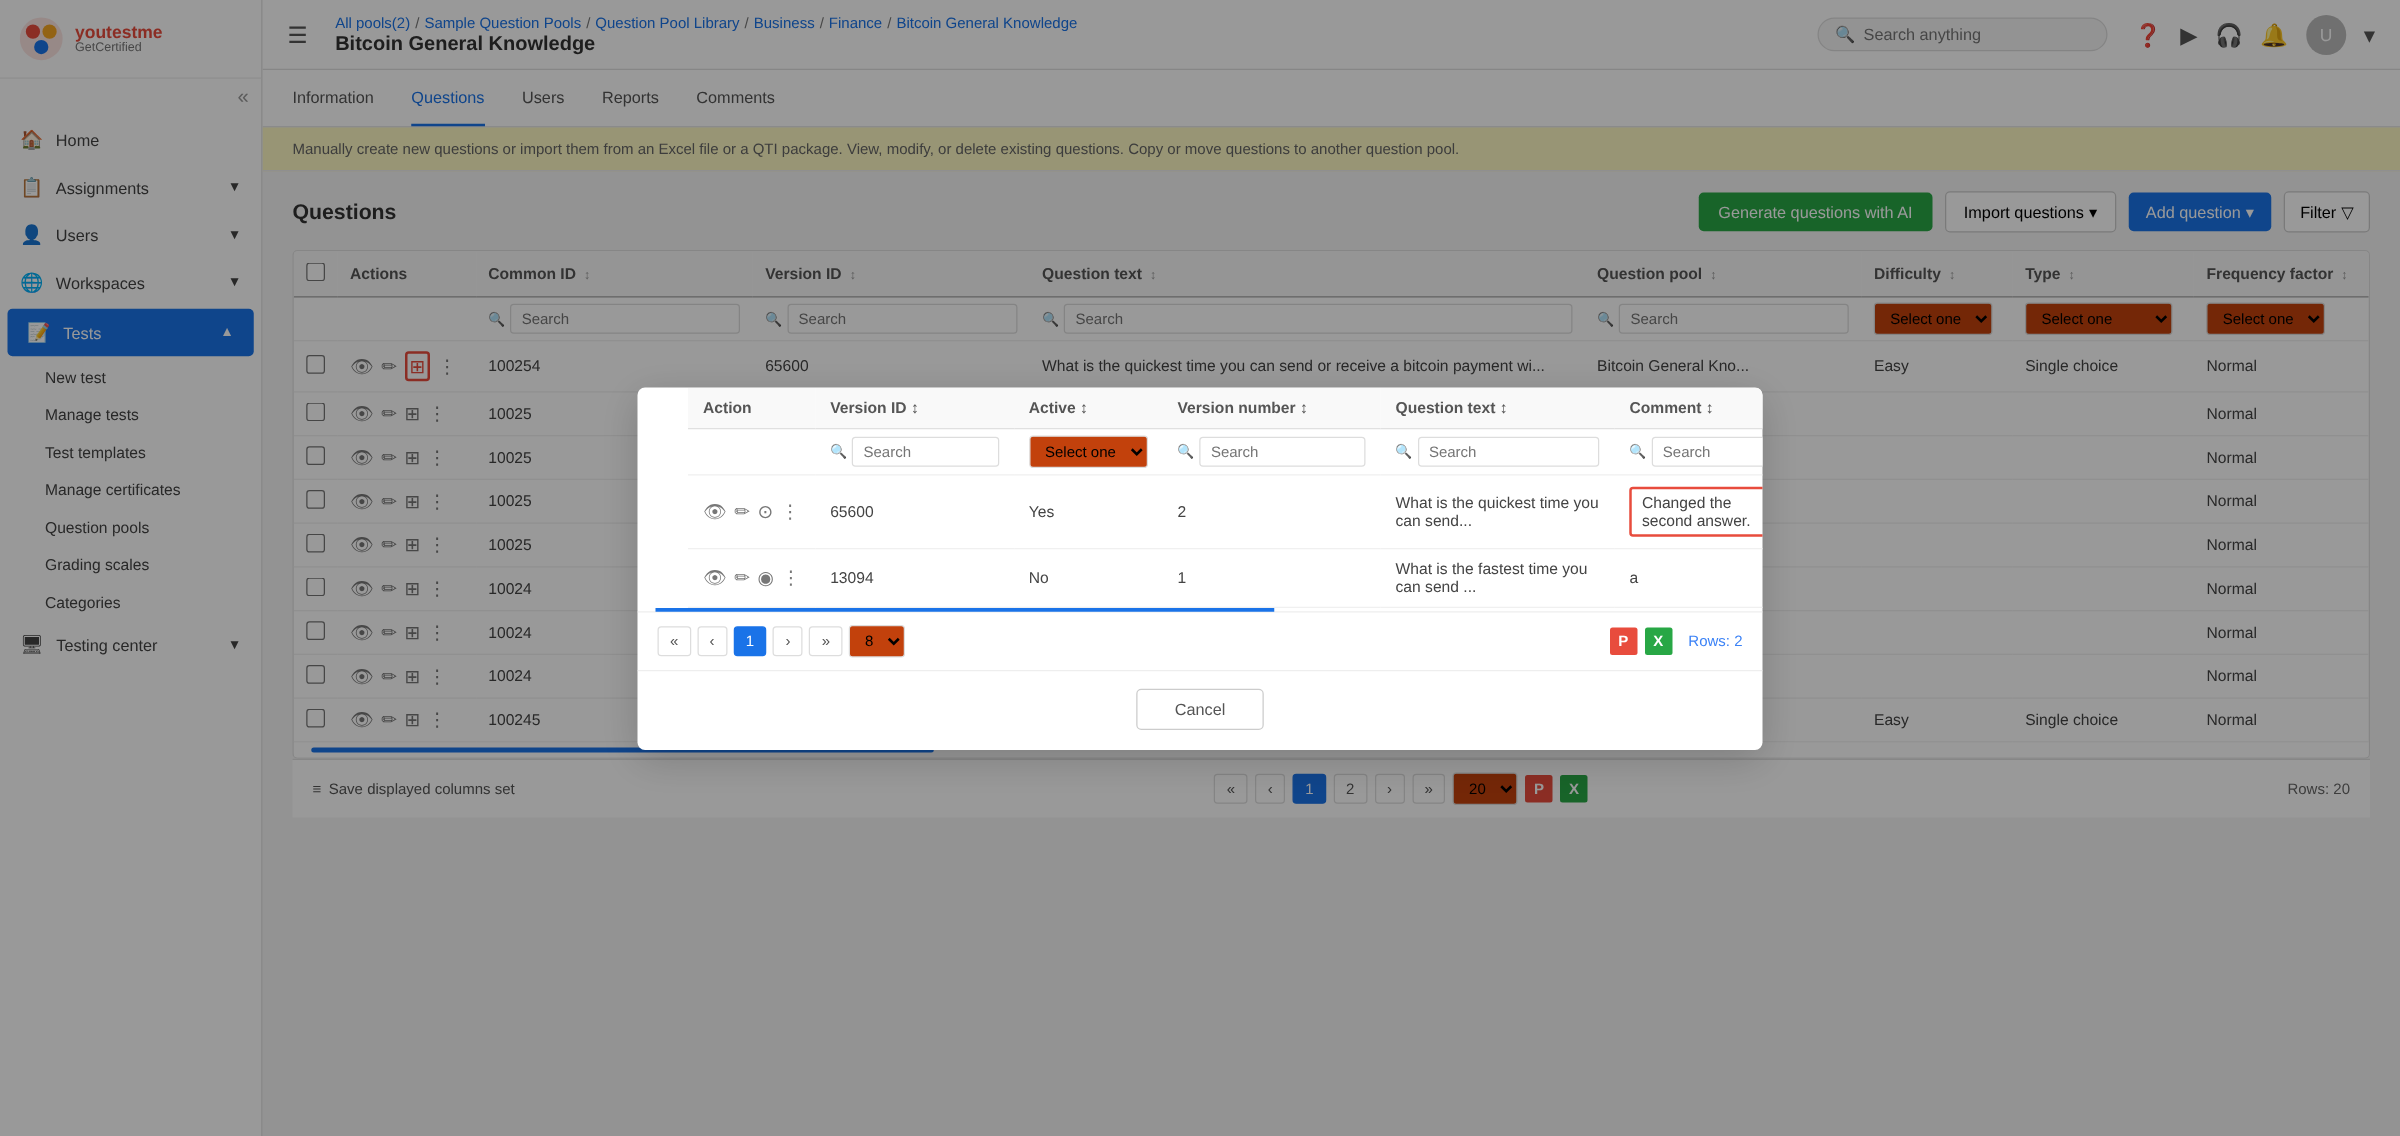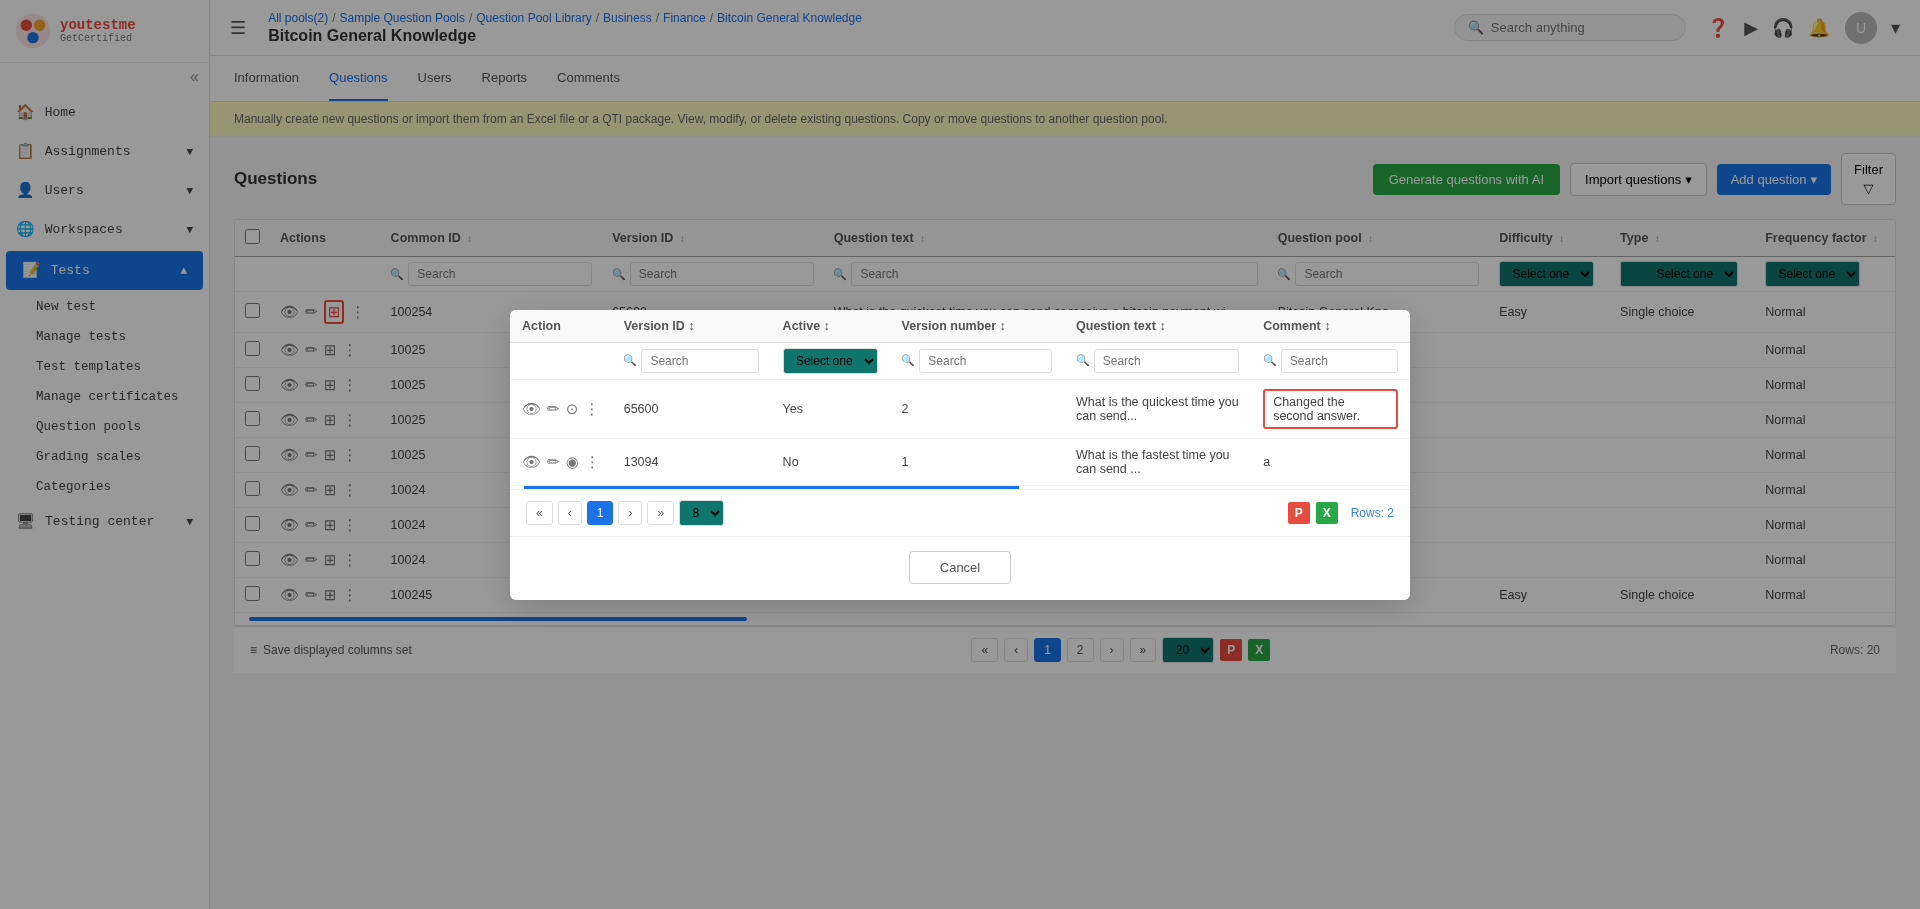--- a/index.html
+++ b/index.html
@@ -1,19 +1,19 @@
 <!DOCTYPE html>
 <html><head>
   <meta charset="utf-8">
   <style>
     * { box-sizing: border-box; margin: 0; padding: 0; }
     body { font-family: Arial, sans-serif; font-size: 13px; background: #f5f5f5; display: flex; height: 909px; overflow: hidden; }
 
     
-    .sidebar { width: 210px; min-width: 210px; background: #fff; border-right: 1px solid #e0e0e0; display: flex; flex-direction: column; height: 100%; overflow-y: auto; font-family: Liberation Mono, monospace; }
+    .sidebar { width: 210px; min-width: 210px; background: #fff; border-right: 1px solid #e0e0e0; display: flex; flex-direction: column; height: 100%; overflow-y: auto; }
     .sidebar-logo { display: flex; align-items: center; padding: 12px 14px; border-bottom: 1px solid #eee; }
     .logo-icon { width: 38px; height: 38px; margin-right: 8px; }
     .logo-text { font-size: 14px; font-weight: bold; color: #e84c3d; line-height: 1.1; }
     .logo-sub { font-size: 10px; color: #777; }
     .sidebar-collapse { display: flex; justify-content: flex-end; padding: 6px 10px; }
     .sidebar-collapse span { cursor: pointer; color: #999; font-size: 16px; }
     .sidebar-item { display: flex; align-items: center; padding: 10px 16px; cursor: pointer; color: #444; font-size: 13px; }
     .sidebar-item.active { background: #1a73e8; color: #fff; border-radius: 4px; margin: 2px 6px; }
     .sidebar-item .item-icon { margin-right: 10px; font-size: 15px; }
     .sidebar-item .arrow { margin-left: auto; font-size: 11px; }
@@ -45,21 +45,21 @@
     
     .info-bar { background: #fef9c3; padding: 10px 24px; font-size: 12px; color: #666; border-bottom: 1px solid #eee; }
 
     
     .questions-section { padding: 16px 24px; flex: 1; }
     .questions-header { display: flex; align-items: center; margin-bottom: 14px; }
     .questions-title { font-size: 17px; font-weight: bold; color: #333; flex: 1; }
     .btn-green { background: #28a745; color: #fff; border: none; padding: 8px 16px; border-radius: 4px; cursor: pointer; font-size: 13px; }
     .btn-import { background: #fff; border: 1px solid #ccc; padding: 8px 14px; border-radius: 4px; cursor: pointer; font-size: 13px; margin-left: 10px; display: flex; align-items: center; gap: 4px; }
     .btn-add { background: #1a73e8; color: #fff; border: none; padding: 8px 14px; border-radius: 4px; cursor: pointer; font-size: 13px; margin-left: 10px; display: flex; align-items: center; gap: 4px; }
-    .btn-filter { background: #fff; border: 1px solid #ccc; padding: 8px 12px; border-radius: 4px; cursor: pointer; font-size: 13px; margin-left: 10px; display: flex; align-items: center; gap: 4px; flex-direction: column; }
+    .btn-filter { background: #fff; border: 1px solid #ccc; padding: 8px 12px; border-radius: 4px; cursor: pointer; font-size: 13px; margin-left: 10px; display: flex; align-items: center; gap: 4px; }
 
     
     .table-wrap { background: #fff; border: 1px solid #e0e0e0; border-radius: 4px; overflow: hidden; }
     table { width: 100%; border-collapse: collapse; font-size: 12.5px; }
     th { background: #f9f9f9; padding: 9px 10px; text-align: left; border-bottom: 1px solid #a3a3a3; color: #555; font-weight: 600; white-space: nowrap; }
     td { padding: 8px 10px; border-bottom: 1px solid #f0f0f0; color: #444; vertical-align: middle; }
     .search-row td { padding: 4px 10px; }
     .search-row input { border: 1px solid #ddd; border-radius: 3px; padding: 4px 8px; font-size: 12px; width: 100%; }
     .action-icons { display: flex; align-items: center; gap: 6px; }
     .action-icon { color: #777; cursor: pointer; font-size: 15px; }
@@ -79,31 +79,31 @@
     .col-save { display: flex; align-items: center; gap: 6px; color: #555; font-size: 12px; cursor: pointer; margin-right: auto; }
 
     
     .modal-overlay { position: fixed; top: 0; left: 0; right: 0; bottom: 0; background: rgba(0,0,0,0.4); z-index: 100; display: flex; align-items: center; justify-content: center; }
     .modal { background: #fff; border-radius: 6px; width: 900px; max-width: 95vw; box-shadow: 0 8px 32px rgba(0,0,0,0.18); padding: 0; overflow: hidden; }
     .modal-header { display: flex; align-items: center; padding: 18px 24px 14px; border-bottom: 1px solid #eee; }
     .modal-title { font-size: 17px; font-weight: bold; color: #333; flex: 1; }
     .modal-close { font-size: 20px; color: #888; cursor: pointer; }
     .modal-body { padding: 0; }
     .modal-table-wrap { overflow-x: auto; }
-    .modal-table { width: 100%; border-collapse: collapse; font-size: 12.5px; }
+    .modal-table { width: 100%; border-collapse: collapse; font-size: 12.5px; margin-left: 40px; }
     .modal-table th { background: #f9f9f9; padding: 9px 12px; text-align: left; border-bottom: 1px solid #e0e0e0; color: #555; font-weight: 600; }
     .modal-table td { padding: 9px 12px; border-bottom: 1px solid #f0f0f0; color: #444; vertical-align: middle; }
     .modal-search-row input { border: 1px solid #ddd; border-radius: 3px; padding: 4px 8px; font-size: 12px; width: 100%; }
     .modal-search-row td { padding: 5px 12px; }
     .comment-cell { border: 2px solid #e84c3d; border-radius: 3px; padding: 4px 8px; display: inline-block; }
     .modal-pagination { display: flex; align-items: center; padding: 10px 16px; border-top: 1px solid #eee; gap: 5px; }
     .modal-footer { display: flex; justify-content: center; padding: 14px 0 16px; border-top: 1px solid #eee; }
     .btn-cancel { background: #fff; border: 1px solid #ccc; padding: 8px 30px; border-radius: 4px; cursor: pointer; font-size: 13px; color: #555; }
 
-    .select-dropdown { border: 1px solid #ddd; border-radius: 3px; padding: 4px 8px; font-size: 12px; background: #0f766e; text-align: right; }
+    .select-dropdown { border: 1px solid #ddd; border-radius: 3px; padding: 4px 8px; font-size: 12px; background: #c2410c; }
     .scrollbar-h { height: 4px; background: #1a73e8; border-radius: 2px; margin: 0 14px; }
   </style>
 </head>
 <body>
 
 <div class="sidebar">
   <div class="sidebar-logo">
     <svg class="logo-icon" viewBox="0 0 40 40">
       <circle cx="20" cy="20" r="18" fill="#e84c3d" opacity="0.15"></circle>
       <circle cx="13" cy="14" r="6" fill="#e84c3d"></circle>

